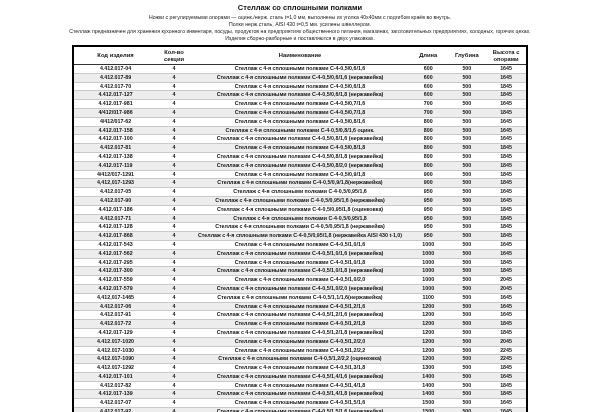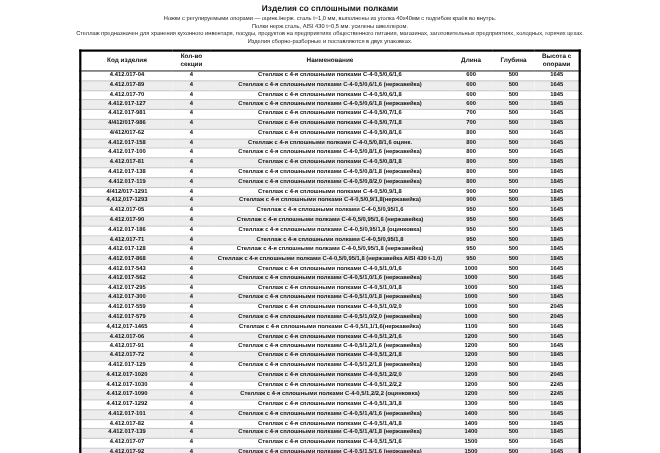--- a/index.html
+++ b/index.html
@@ -55,21 +55,21 @@
   }
   tbody tr:nth-child(even){background:#ededed;}
   tbody tr:last-child td{border-bottom:none;}
   col.c0{width:18.5%} col.c1{width:7.5%} col.c2{width:48%}
   col.c3{width:8.5%} col.c4{width:8.5%} col.c5{width:9%}
 </style>
 </head>
 <body>
 
 <div class="page">
-  <div class="doc-title">Изделия со сплошными полками</div>
+  <div class="doc-title">Стеллаж со сплошными полками</div>
   <p class="doc-desc">Ножки с регулируемыми опорами — оцинк./нерж. сталь t=1,0 мм, выполнены из уголка 40х40мм с подгибом краёв во внутрь.</p>
   <p class="doc-desc">Полки нерж.сталь, AISI 430 t=0,5 мм. усилены швеллером.</p>
   <p class="doc-desc">Стеллаж предназначен для хранения кухонного инвентаря, посуды, продуктов на предприятиях общественного питания, магазинах, заготовительных предприятиях, холодных, горячих цехах. Изделия сборно-разборные и поставляются в двух упаковках.</p>
 
   <table>
     <colgroup>
       <col class="c0">
         <col class="c1">
         <col class="c2">
         <col class="c3">

